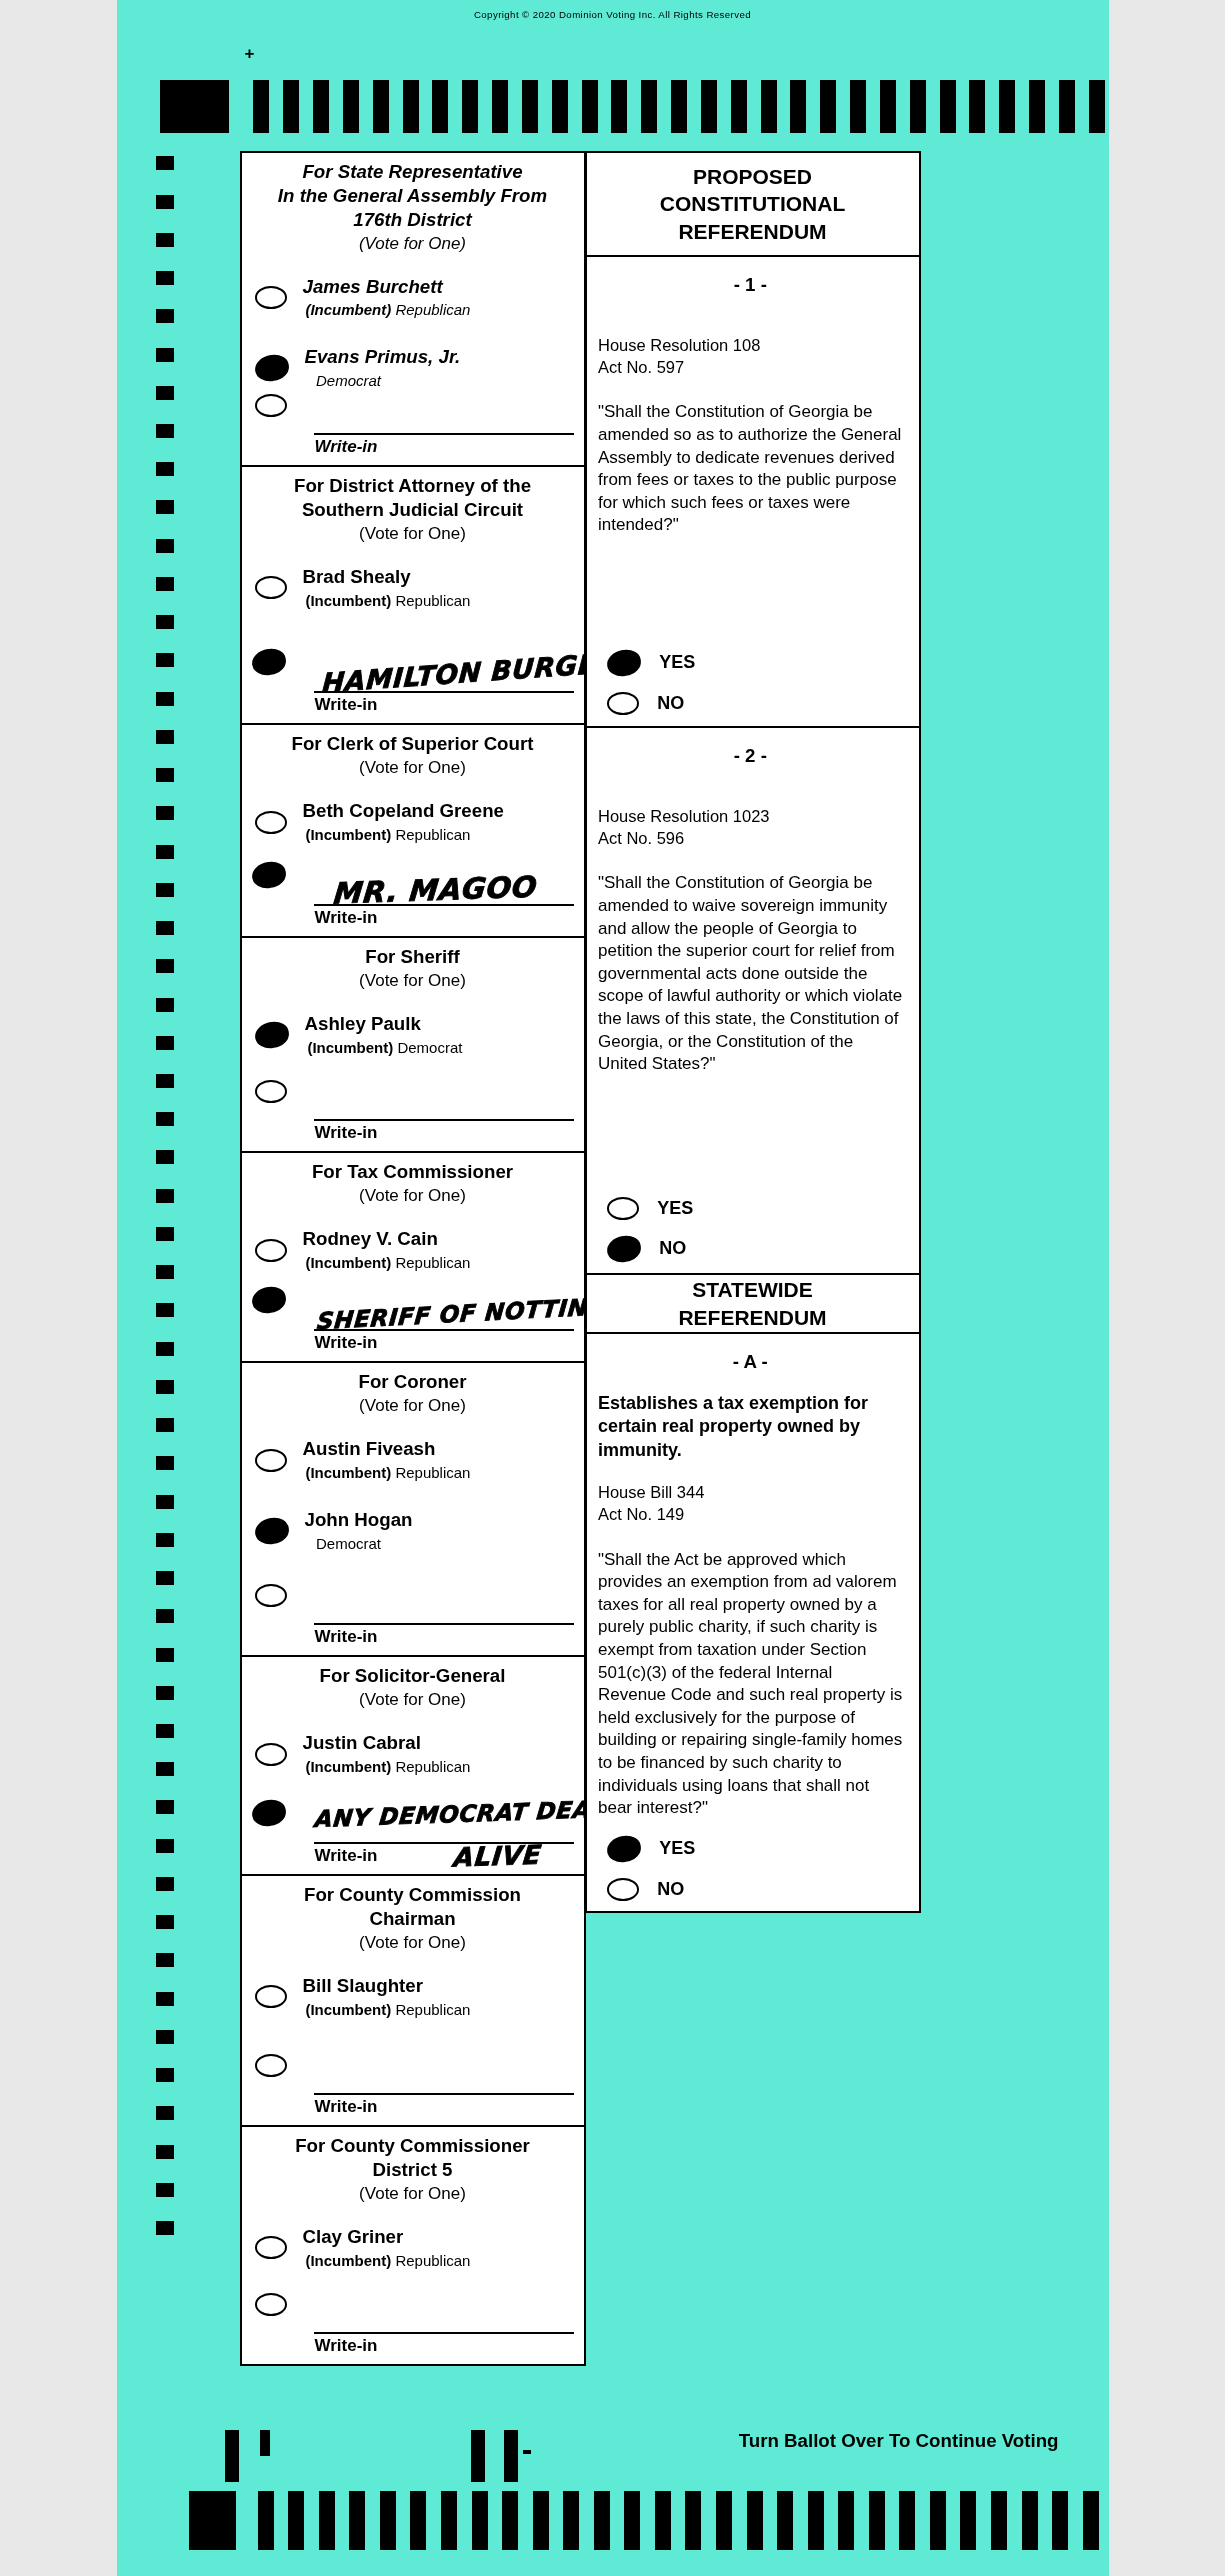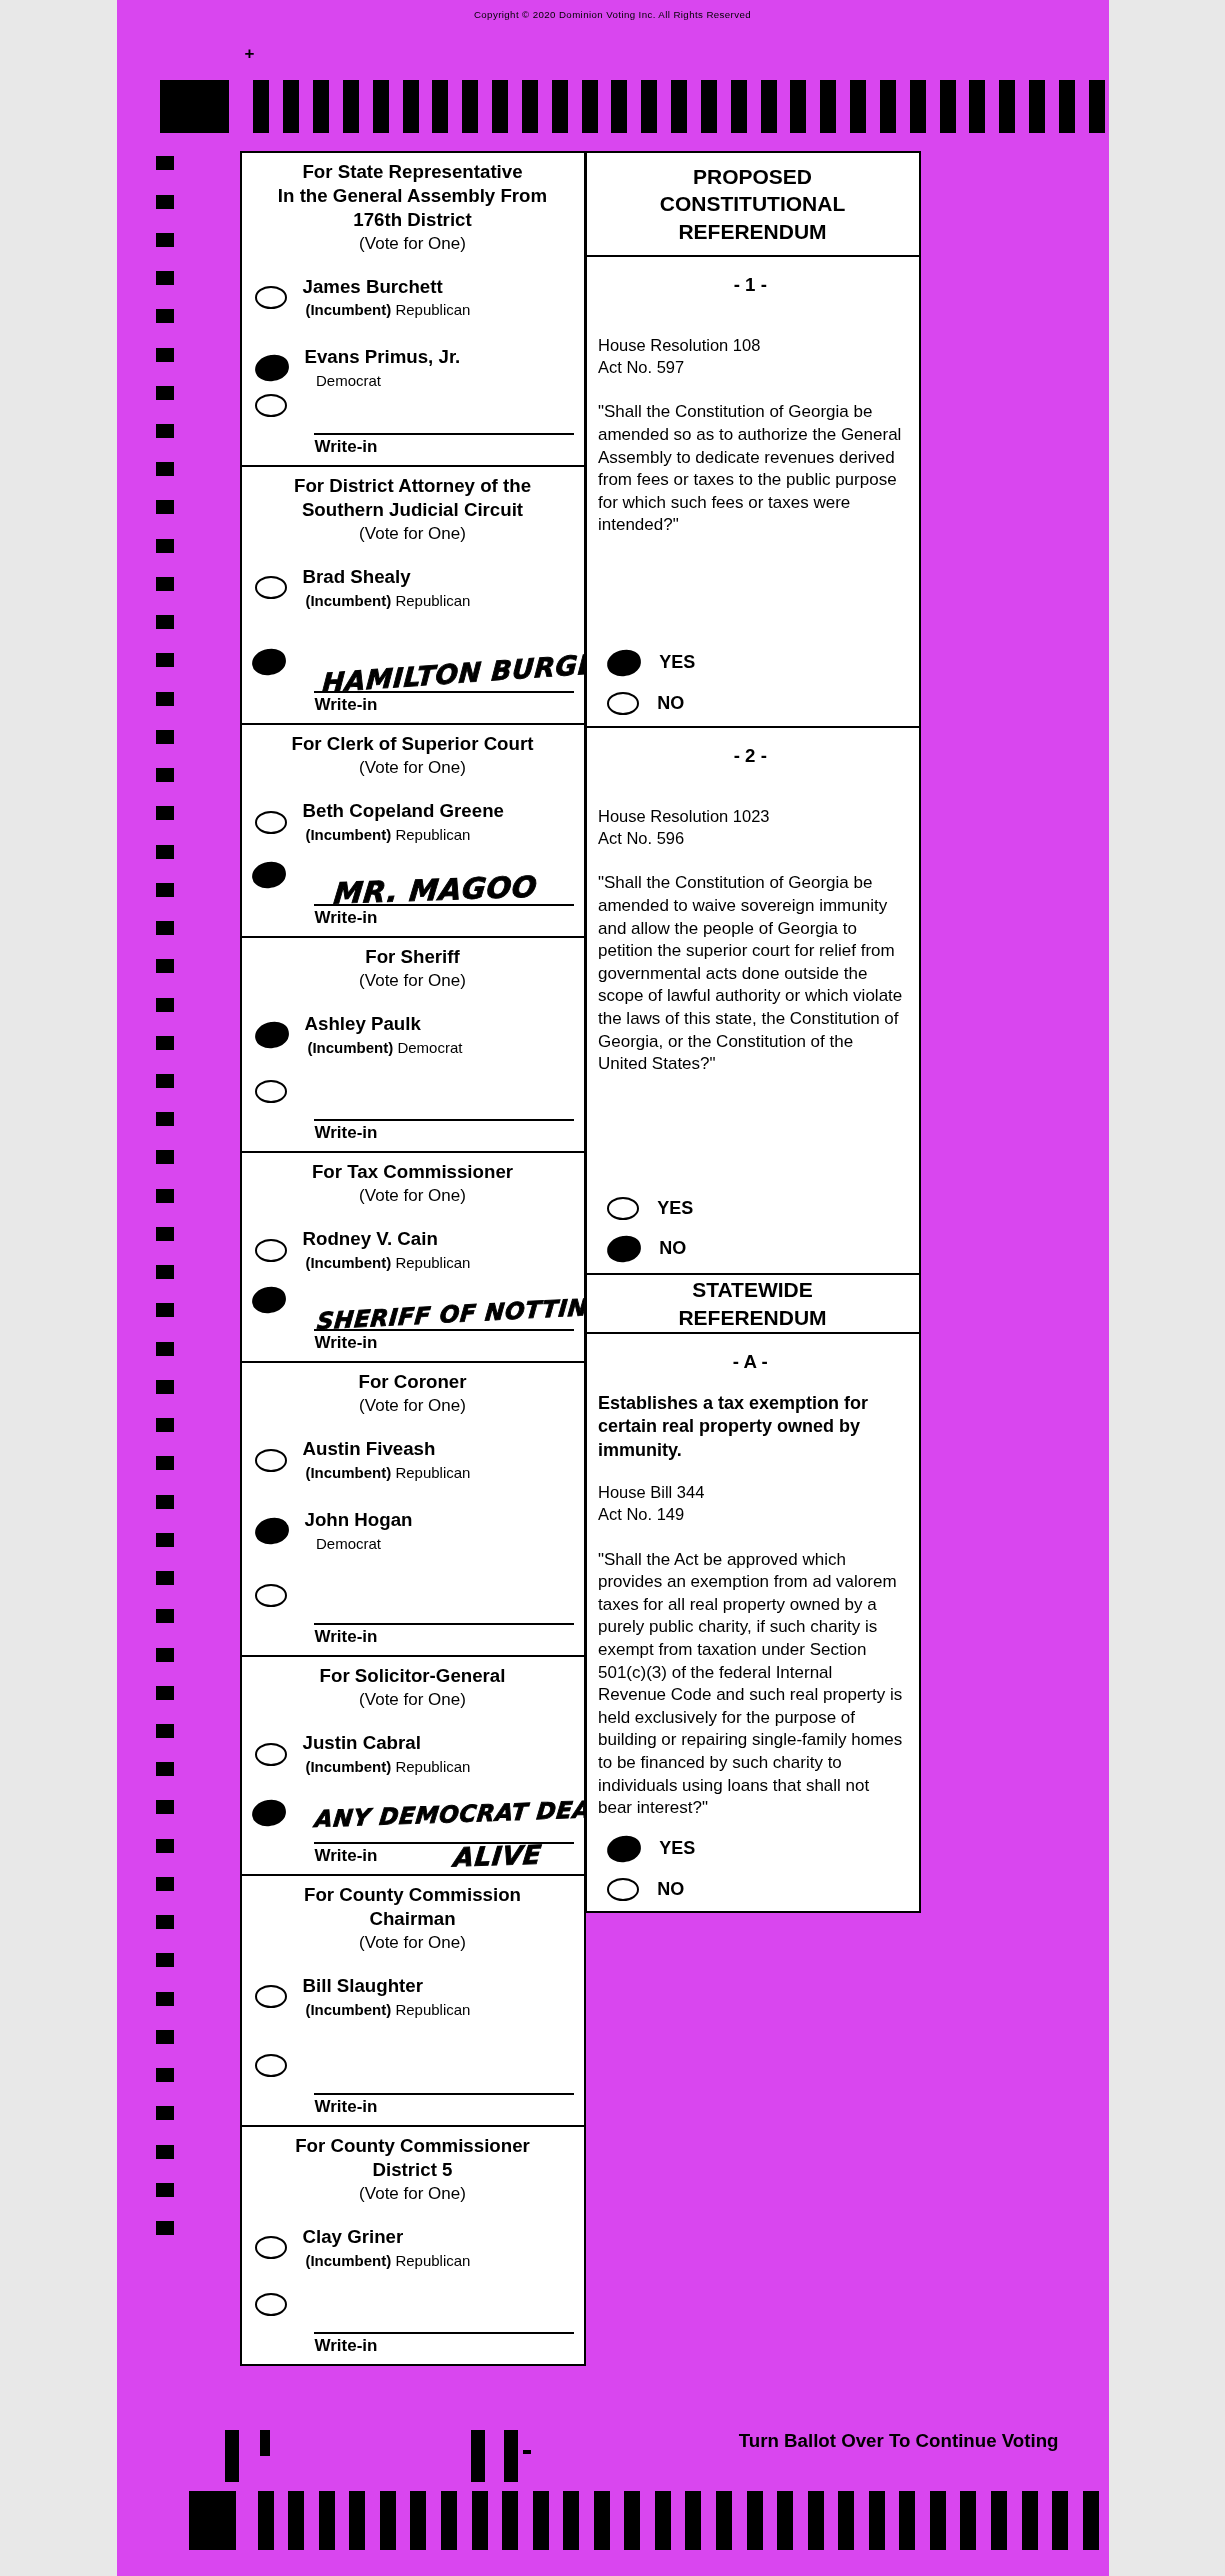--- a/index.html
+++ b/index.html
@@ -1,16 +1,16 @@
 <!DOCTYPE html>
 <html style="font-size:11.5px"><head>
 <meta charset="utf-8">
 <style>
   html,body{margin:0;padding:0;background:#e8e8e8;}
-  #page{position:relative;width:992px;height:2576px;background:#d946ef;margin:0 auto;
+  #page{position:relative;width:992px;height:2576px;background:#5eead4;margin:0 auto;
         font-family:"Liberation Sans",sans-serif;color:#000;overflow:hidden;}
   .tmark{position:absolute;background:#000;}
   #copyright{position:absolute;top:8.6px;left:0;width:100%;text-align:center;
              font-size:9.7px;letter-spacing:0.4px;}
   #plus-mark{position:absolute;left:128px;top:44px;font-size:17px;font-weight:bold;}
   
   .col{position:absolute;border:2.2px solid #000;box-sizing:border-box;background:#fff;}
   .contest{position:relative;border-bottom:2.2px solid #000;box-sizing:border-box;
            padding-top:7.2px;overflow:visible;}
   .contest:last-child{border-bottom:none;}
@@ -239,21 +239,21 @@
       <div class="tmark" style="left: 905px; top: 2491px; width: 16px; height: 59px;"></div>
       <div class="tmark" style="left: 935px; top: 2491px; width: 16px; height: 59px;"></div>
       <div class="tmark" style="left: 966px; top: 2491px; width: 16px; height: 59px;"></div>
       <div class="tmark" style="left: 996px; top: 2491px; width: 16px; height: 59px;"></div>
       <div class="tmark" style="left: 1027px; top: 2491px; width: 16px; height: 59px;"></div>
       <div class="tmark" style="left: 1057px; top: 2491px; width: 16px; height: 59px;"></div>
       <div class="tmark" style="left: 1088px; top: 2491px; width: 16px; height: 59px;"></div>
       <div class="tmark" style="left: 1118px; top: 2491px; width: 16px; height: 59px;"></div>
     </div>
   <div id="left-col" class="col" style="left:123px;top:151px;width:346px;">
-      <div class="contest" style="height: 314px;">
+      <div class="contest" style="height: 314px; font-style: italic;">
         <div class="ctitle">
           <div>For State Representative</div>
           <div>In the General Assembly From</div>
           <div>176th District</div>
         </div>
         <div class="instruction">(Vote for One)</div>
         <div class="cand-row first">
           <span class="bubble"></span>
           <div class="cand-text">
             <div class="cand-name">James Burchett</div>

